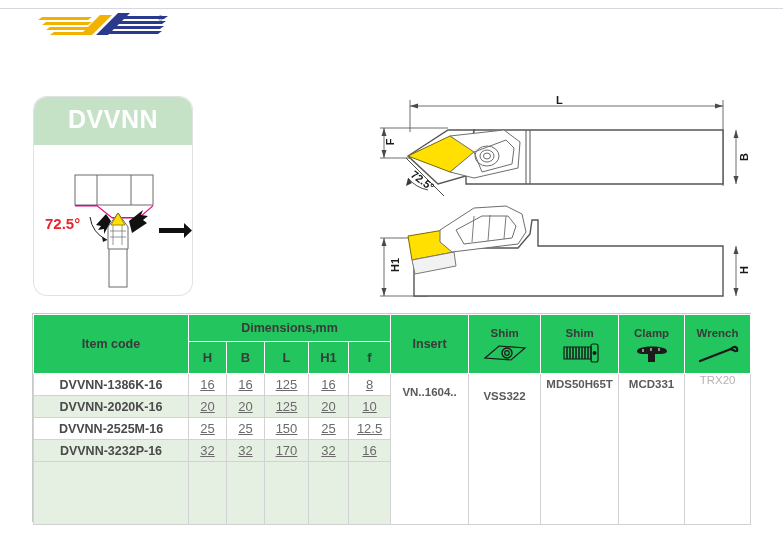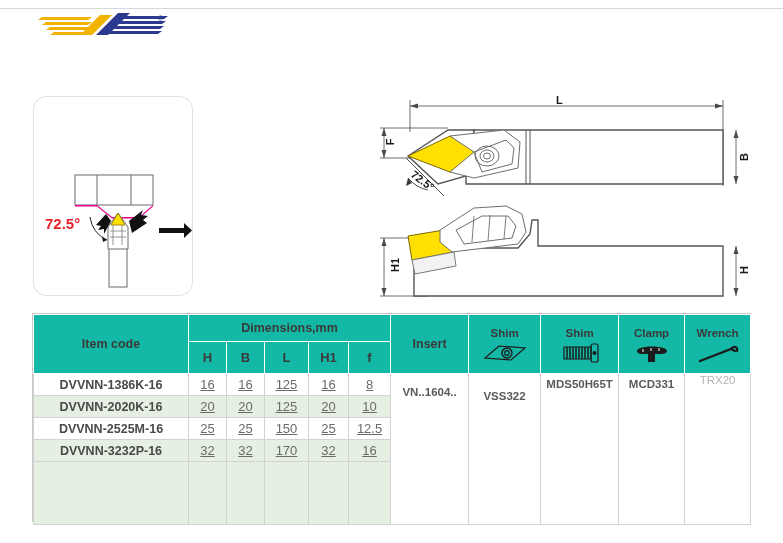--- a/index.html
+++ b/index.html
@@ -164,21 +164,21 @@
     width: 717px;
     table-layout: fixed;
   }
   table.spec th, table.spec td {
     border: 1px solid #d2d2d2;
     padding: 0;
     text-align: center;
     vertical-align: middle;
   }
   .th-green {
-    background: #14b8a6;
+    background: #22c55e;
     color: #3a3a3a;
     font-size: 12.5px;
     font-weight: bold;
     border-color: #ffffff !important;
   }
   .th-green.tall { height: 58px; }
   .th-green.grp  { height: 26px; }
   .th-green.sub  { height: 30px; font-size: 13px; }
   .th-icon-label {
     display: block;
@@ -237,20 +237,23 @@
         <path d="M76 13 L130 13 L126 16 L72 16 Z"></path>
         <path d="M72 18 L128 18 L124 21 L68 21 Z"></path>
       </g>
     </svg>
     <span class="logo-reg">®</span>
   </div>
 
 </div>
 
 <div class="card">
+  <div class="card-head">
+    <div class="card-head-label">DVVNN</div>
+  </div>
   <div class="card-body">
     <svg width="158" height="150" viewBox="0 0 158 150">
 
       <g fill="none" stroke="#6b6b6b" stroke-width="1">
         <rect x="41" y="30" width="78" height="30"></rect>
         <line x1="63" y1="30" x2="63" y2="60"></line>
         <line x1="97" y1="30" x2="97" y2="60"></line>
       </g>
 
       <path d="M41 60 L63 60 L78 72 L105 72 L119 60 L119 61.5 L105 73.5 L78 73.5 L63 61.5 L41 61.5 Z" fill="#ec008c"></path>

